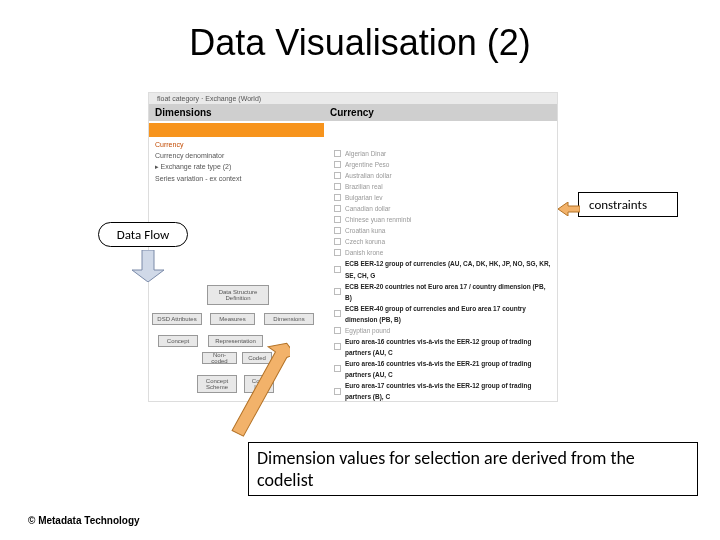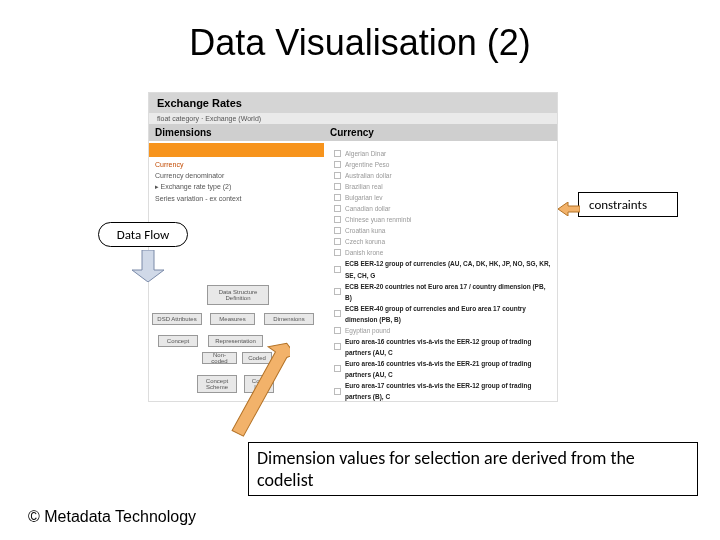--- a/index.html
+++ b/index.html
@@ -15,34 +15,33 @@
   .dimlist { font-size: 7px; color: #555; padding: 2px 6px; line-height: 1.6; width: 175px; }
   .dimlist .active { color: #c24a00; }
   .curlist { position: absolute; left: 185px; top: 55px; right: 4px; font-size: 6.5px; color: #999; line-height: 1.7; }
   .curlist .row { display: flex; align-items: center; gap: 4px; }
   .curlist .cb { width: 7px; height: 7px; border: 1px solid #bbb; display: inline-block; flex: 0 0 auto; }
   .curlist .dark { color: #222; font-weight: bold; }
   .callout { position: absolute; border: 1px solid #000; background: #fff; padding: 4px 10px; font-size: 13px; font-family: Calibri, sans-serif; }
   .flowbox { left: 98px; top: 222px; width: 90px; text-align: center; border-radius: 14px; }
   .consbox { left: 578px; top: 192px; width: 100px; }
   .caption { position: absolute; left: 248px; top: 442px; width: 450px; border: 1px solid #000; background: #fff; font-size: 18px; padding: 4px 8px; font-family: Calibri, sans-serif; }
-  .foot { position: absolute; left: 28px; bottom: 14px; font-size: 16px; }
+  .foot { position: absolute; left: 28px; bottom: 14px; font-size: 10px; font-weight: bold; }
   .diagram { position: absolute; left: 152px; top: 285px; width: 170px; height: 115px; }
   .dbox { position: absolute; border: 1px solid #999; background: #e8e8e8; font-size: 6px; color: #555; text-align: center; display: flex; align-items: center; justify-content: center; padding: 1px 2px; }
   .arrow-left { position: absolute; left: 558px; top: 202px; }
   .arr-up { position: absolute; left: 230px; top: 340px; }
   .arr-dn { position: absolute; left: 132px; top: 250px; }
 </style>
 </head>
 <body>
 
 <div class="title">Data Visualisation (2)</div>
 
 <div class="shot">
-  <div class="hdr">Exchange Rates</div>
   <div class="sub">float category · Exchange (World)</div>
   <div class="pair">
     <div class="dim">Dimensions</div>
     <div class="cur">Currency</div>
   </div>
   <div class="orange"></div>
   <div class="dimlist">
     <div class="active">Currency</div>
     <div>Currency denominator</div>
     <div>▸ <span>Exchange rate type (2)</span></div>

